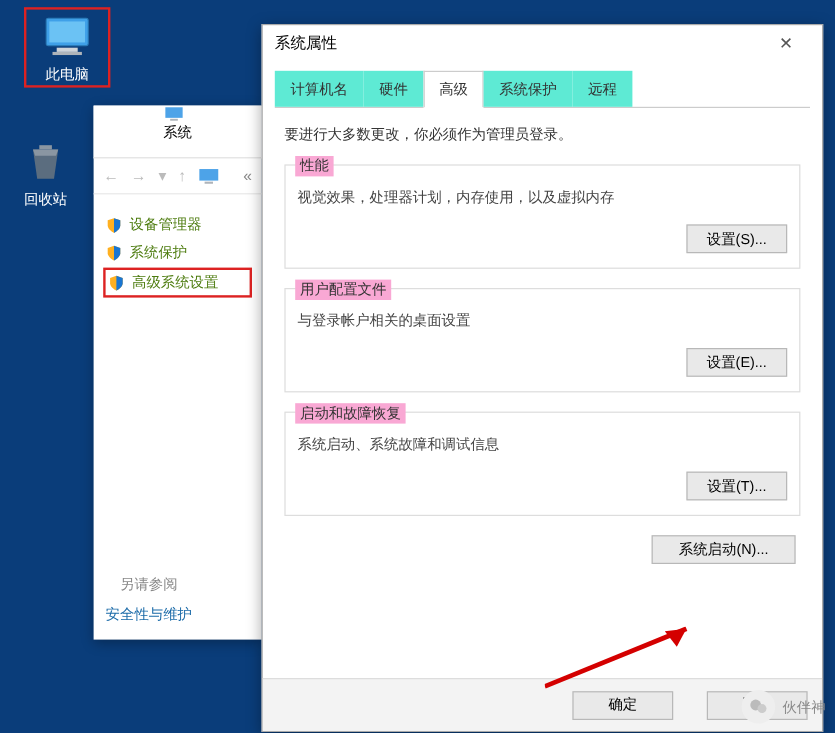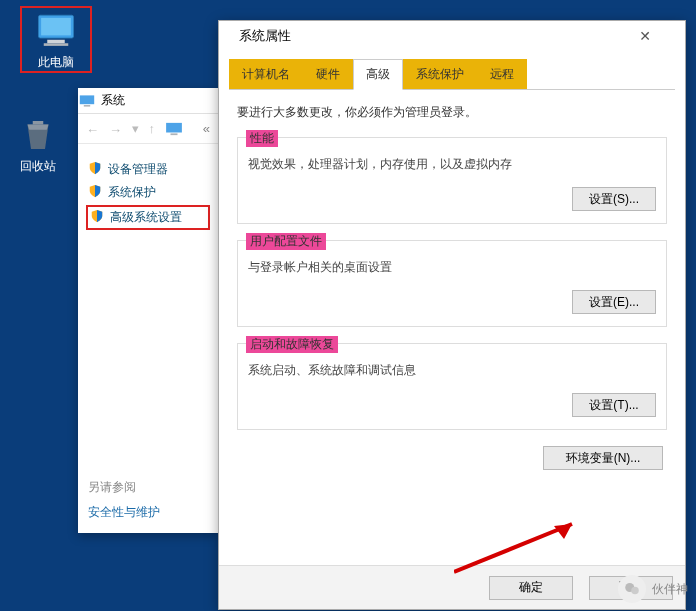--- a/index.html
+++ b/index.html
@@ -5,52 +5,52 @@
     * { margin: 0; padding: 0; box-sizing: border-box; font-family: "Microsoft YaHei", "Segoe UI", sans-serif; }
     body { width: 696px; height: 611px; background: #0a3d7a; position: relative; overflow: hidden; }
     
     
     .desktop-icon { position: absolute; width: 72px; text-align: center; color: #fff; font-size: 12px; cursor: pointer; }
     .desktop-icon .icon-img { width: 42px; height: 38px; margin: 4px auto; display: block; }
     .desktop-icon.highlighted { border: 2px solid #d22; }
     
     
     .system-window { position: absolute; left: 78px; top: 88px; width: 140px; height: 445px; background: #fff; box-shadow: 0 3px 10px rgba(0,0,0,0.3); }
-    .sw-titlebar { height: 26px; background: #fff; display: flex; align-items: center; padding: 0 1px; font-size: 12px; border-bottom: 1px solid #e0e0e0; }
+    .sw-titlebar { height: 44px; background: #fff; display: flex; align-items: center; padding: 0 1px; font-size: 12px; border-bottom: 1px solid #e0e0e0; flex-direction: column; }
     .sw-titlebar .pc-icon { width: 16px; height: 14px; margin-right: 6px; }
     .sw-navbar { height: 30px; display: flex; align-items: center; padding: 0 8px; gap: 10px; font-size: 13px; color: #999; border-bottom: 1px solid #e8e8e8; }
     .sw-navbar .arrow { color: #bbb; }
     .sw-navbar .pc-mini { width: 18px; height: 14px; }
     .sw-nav-right { margin-left: auto; color: #888; }
     .sw-body { padding: 14px 10px; font-size: 12px; }
     .sw-heading { color: #0a5e2a; margin-bottom: 16px; font-size: 12px; }
-    .sw-link { display: flex; align-items: flex-start; gap: 6px; color: #0c4a6e; padding: 3px 0; cursor: pointer; }
+    .sw-link { display: flex; align-items: center; gap: 6px; color: #4d7c0f; padding: 3px 0; cursor: pointer; }
     .sw-link.boxed { border: 2px solid #d22; padding: 2px 2px; margin: 1px -2px; }
     .shield { width: 14px; height: 14px; flex-shrink: 0; }
     .sw-footer { position: absolute; bottom: 12px; left: 10px; font-size: 12px; }
-    .sw-footer .see-also { color: #888; margin-bottom: 8px; }
+    .sw-footer .see-also { color: #888; margin-bottom: 8px; text-align: center; }
     .sw-footer .link { color: #1a6aa8; cursor: pointer; }
     
     
     .props-dialog { position: absolute; left: 218px; top: 20px; width: 468px; height: 590px; background: #fff; border: 1px solid #aaa; box-shadow: 0 3px 12px rgba(0,0,0,0.35); }
-    .pd-titlebar { height: 30px; display: flex; align-items: center; padding: 0 20px; font-size: 13px; }
+    .pd-titlebar { height: 30px; display: flex; align-items: center; padding: 0 10px; font-size: 13px; }
     .pd-close { margin-left: auto; width: 40px; text-align: center; color: #555; font-size: 14px; cursor: pointer; }
     .pd-tabs { display: flex; margin: 8px 10px 0; font-size: 12px; border-bottom: 1px solid #ccc; }
-    .pd-tab { padding: 6px 12px; border: 1px solid transparent; border-bottom: none; cursor: pointer; color: #333; background: #eab308; }
+    .pd-tab { padding: 6px 12px; border: 1px solid transparent; border-bottom: none; cursor: pointer; color: #333; background: #5eead4; }
     .pd-tab.active { border-color: #ccc; border-bottom: 1px solid #fff; margin-bottom: -1px; background: #fff; }
     .pd-content { padding: 12px 18px; font-size: 12px; color: #333; }
     .pd-note { margin: 2px 0 16px; }
     .pd-group { border: 1px solid #ddd; padding: 8px 10px 12px; margin-bottom: 16px; position: relative; }
-    .pd-group .legend { position: absolute; top: -8px; left: 8px; background: #ec4899; padding: 0 4px; font-size: 12px; }
+    .pd-group .legend { position: absolute; top: -8px; left: 8px; background: #f9a8d4; padding: 0 4px; font-size: 12px; }
     .pd-desc { margin: 10px 0 14px; color: #444; }
     .pd-btn-row { display: flex; justify-content: flex-end; }
     .win-btn { min-width: 84px; height: 24px; font-size: 12px; background: #e9e9e9; border: 1px solid #b8b8b8; cursor: pointer; padding: 0 10px; }
     .envvar-row { display: flex; justify-content: flex-end; margin: 6px 4px 12px 0; }
     .envvar-row .win-btn { min-width: 120px; }
-    .pd-footer { height: 44px; border-top: 1px solid #ddd; background: #f3f3f3; display: flex; align-items: center; justify-content: flex-end; padding: 0 12px; gap: 16px; position: absolute; bottom: 0; left: 0; right: 0; }
+    .pd-footer { height: 44px; border-top: 1px solid #ddd; background: #f3f3f3; display: flex; align-items: center; justify-content: flex-end; padding: 0 12px; gap: 28px; position: absolute; bottom: 0; left: 0; right: 0; }
     
     
     .arrow-pointer { position: absolute; left: 454px; top: 522px; pointer-events: none; }
     
     
     .watermark { position: absolute; right: 8px; bottom: 8px; display: flex; align-items: center; gap: 6px; color: #888; font-size: 12px; }
     .wm-circle { width: 28px; height: 28px; border-radius: 50%; background: #eee; display: flex; align-items: center; justify-content: center; }
   </style>
 </head>
 <body>
@@ -155,21 +155,21 @@
 
     <div class="pd-group">
       <span class="legend">启动和故障恢复</span>
       <div class="pd-desc">系统启动、系统故障和调试信息</div>
       <div class="pd-btn-row">
         <button class="win-btn">设置(T)...</button>
       </div>
     </div>
 
     <div class="envvar-row">
-      <button class="win-btn">环境变量(N)...</button>
+      <button class="win-btn">系统启动(N)...</button>
     </div>
   </div>
   <div class="pd-footer">
     <button class="win-btn">确定</button>
     <button class="win-btn">取消</button>
   </div>
 </div>
 
 <svg class="arrow-pointer" width="160" height="60">
   <line x1="0" y1="50" x2="118" y2="2" stroke="#d40000" stroke-width="4"></line>

